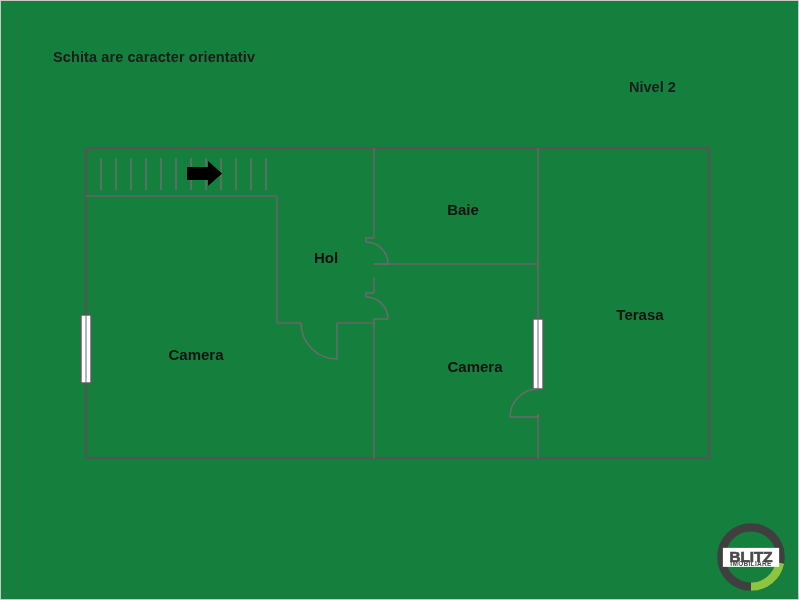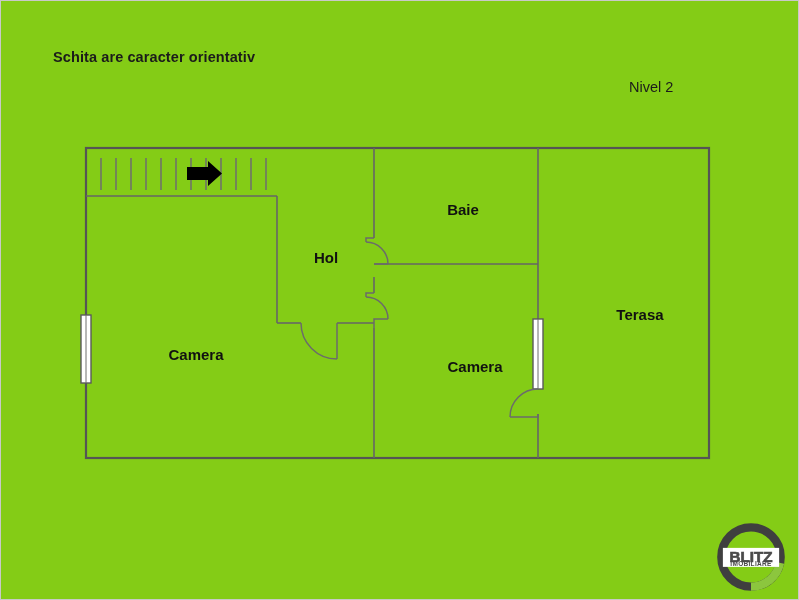--- a/index.html
+++ b/index.html
@@ -8,41 +8,41 @@
     padding: 0;
     background: #ffffff;
   }
   body {
     font-family: "Liberation Sans", sans-serif;
   }
   #page {
     position: relative;
     width: 799px;
     height: 600px;
-    background: #84cc16;
+    background: #15803d;
     border: 1px solid #c9c9c9;
     box-sizing: border-box;
     overflow: hidden;
   }
   #title-note {
     position: absolute;
     left: 52px;
     top: 48px;
     font-size: 14.5px;
     font-weight: 700;
     color: #1b1b1b;
     letter-spacing: 0.1px;
     white-space: nowrap;
   }
   #level-label {
     position: absolute;
     left: 628px;
     top: 78px;
     font-size: 14.5px;
-    font-weight: 400;
+    font-weight: 700;
     color: #1b1b1b;
     white-space: nowrap;
     text-align: right;
   }
   #plan-svg {
     position: absolute;
     left: 0;
     top: 0;
   }
   .room-label {

